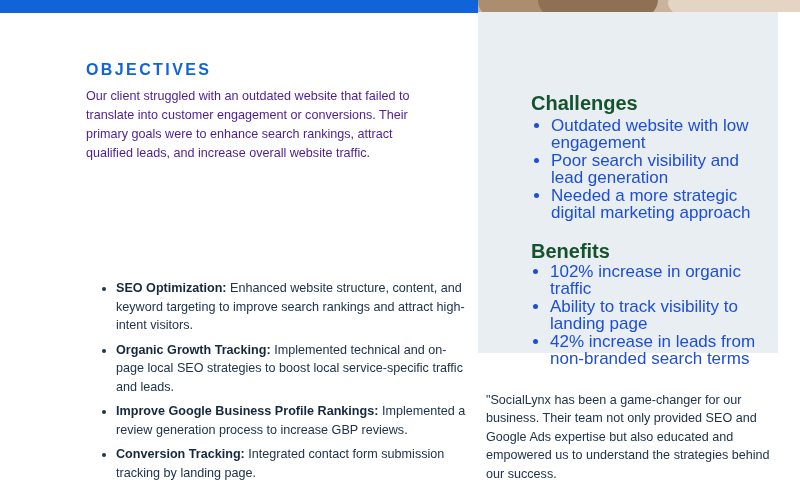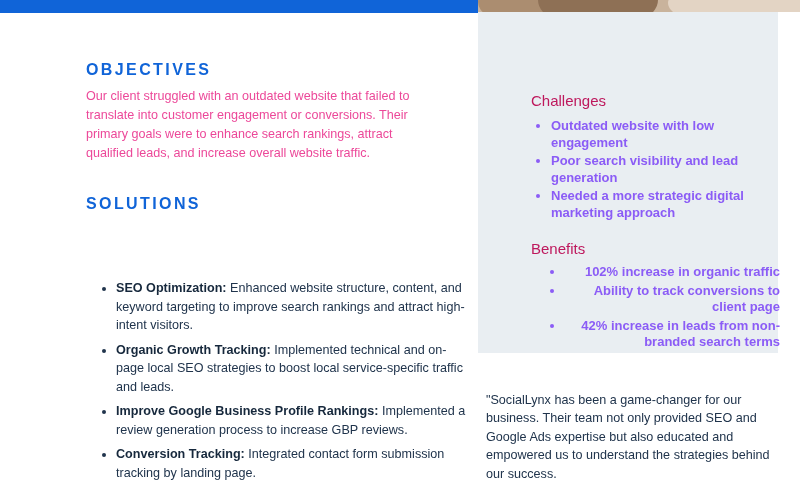--- a/index.html
+++ b/index.html
@@ -81,21 +81,21 @@
   .section-head {
     font-size: 16px;
     font-weight: bold;
     color: #1064d8;
     letter-spacing: 2.4px;
     margin: 0;
   }
   .body-text {
     font-size: 12.6px;
     line-height: 19px;
-    color: #ec4899;
+    color: #4c1d95;
     margin: 0;
   }
   .obj-head { position: absolute; left: 86px; top: 48px; }
   .obj-body { position: absolute; left: 86px; top: 74px; width: 345px; }
 
   .sol-head { position: absolute; left: 86px; top: 182px; }
   .sol-body { position: absolute; left: 86px; top: 207px; width: 320px; }
 
   .sol-list {
     position: absolute;
@@ -129,44 +129,43 @@
   .glance-title {
     position: absolute;
     left: 55px;
     top: 43px;
     font-size: 16px;
     font-weight: bold;
     color: #1064d8;
     letter-spacing: 2.4px;
   }
   .glance-sub {
-    font-size: 15px;
-    font-weight: normal;
-    color: #be185d;
+    font-size: 20px;
+    font-weight: bold;
+    color: #14532d;
     position: absolute;
   }
   .sub-challenges { left: 53px; top: 80px; }
   .sub-benefits  { left: 53px; top: 228px; }
 
   .glance-list {
     position: absolute;
     margin: 0;
     padding: 0 0 0 20px;
     width: 215px;
     list-style: disc;
   }
   .glance-list li {
-    font-size: 13px;
+    font-size: 17px;
     line-height: 16.6px;
-    color: #8b5cf6;
+    color: #1d4ed8;
     margin-bottom: 2px;
-    font-weight: bold;
   }
   .list-challenges { left: 53px; top: 106px; }
-  .list-benefits  { left: 67px; top: 252px; text-align: right; }
+  .list-benefits  { left: 52px; top: 252px; }
 
   .quote {
     position: absolute;
     left: 486px;
     top: 378px;
     width: 290px;
     font-size: 12.6px;
     line-height: 18.5px;
     color: #20344c;
   }
@@ -182,21 +181,20 @@
     <div class="photo-shape-c"></div>
     <div class="photo-shape-a"></div>
     <div class="photo-shape-b"></div>
   </div>
 
   <div class="left-col">
 
     <h2 class="section-head obj-head">OBJECTIVES</h2>
     <p class="body-text obj-body">Our client struggled with an outdated website that failed to translate into customer engagement or conversions. Their primary goals were to enhance search rankings, attract qualified leads, and increase overall website traffic.</p>
 
-    <h2 class="section-head sol-head">SOLUTIONS</h2>
 
     <ul class="sol-list">
       <li>
         <span class="lead">SEO Optimization:</span><span> Enhanced website structure, content, and keyword targeting to improve search rankings and attract high-intent visitors.</span>
       </li>
       <li>
         <span class="lead">Organic Growth Tracking:</span><span> Implemented technical and on-page local SEO strategies to boost local service-specific traffic and leads.</span>
       </li>
       <li>
         <span class="lead">Improve Google Business Profile Rankings:</span><span> Implemented a review generation process to increase GBP reviews.</span>
@@ -213,20 +211,20 @@
     <div class="glance-sub sub-challenges">Challenges</div>
     <ul class="glance-list list-challenges">
       <li>Outdated website with low engagement</li>
       <li>Poor search visibility and lead generation</li>
       <li>Needed a more strategic digital marketing approach</li>
     </ul>
 
     <div class="glance-sub sub-benefits">Benefits</div>
     <ul class="glance-list list-benefits">
       <li>102% increase in organic traffic</li>
-      <li>Ability to track conversions to client page</li>
+      <li>Ability to track visibility to landing page</li>
       <li>42% increase in leads from non-branded search terms</li>
     </ul>
   </div>
 
   <p class="quote">"SocialLynx has been a game-changer for our business. Their team not only provided SEO and Google Ads expertise but also educated and empowered us to understand the strategies behind our success.</p>
 
 </div>
 
 </body></html>

